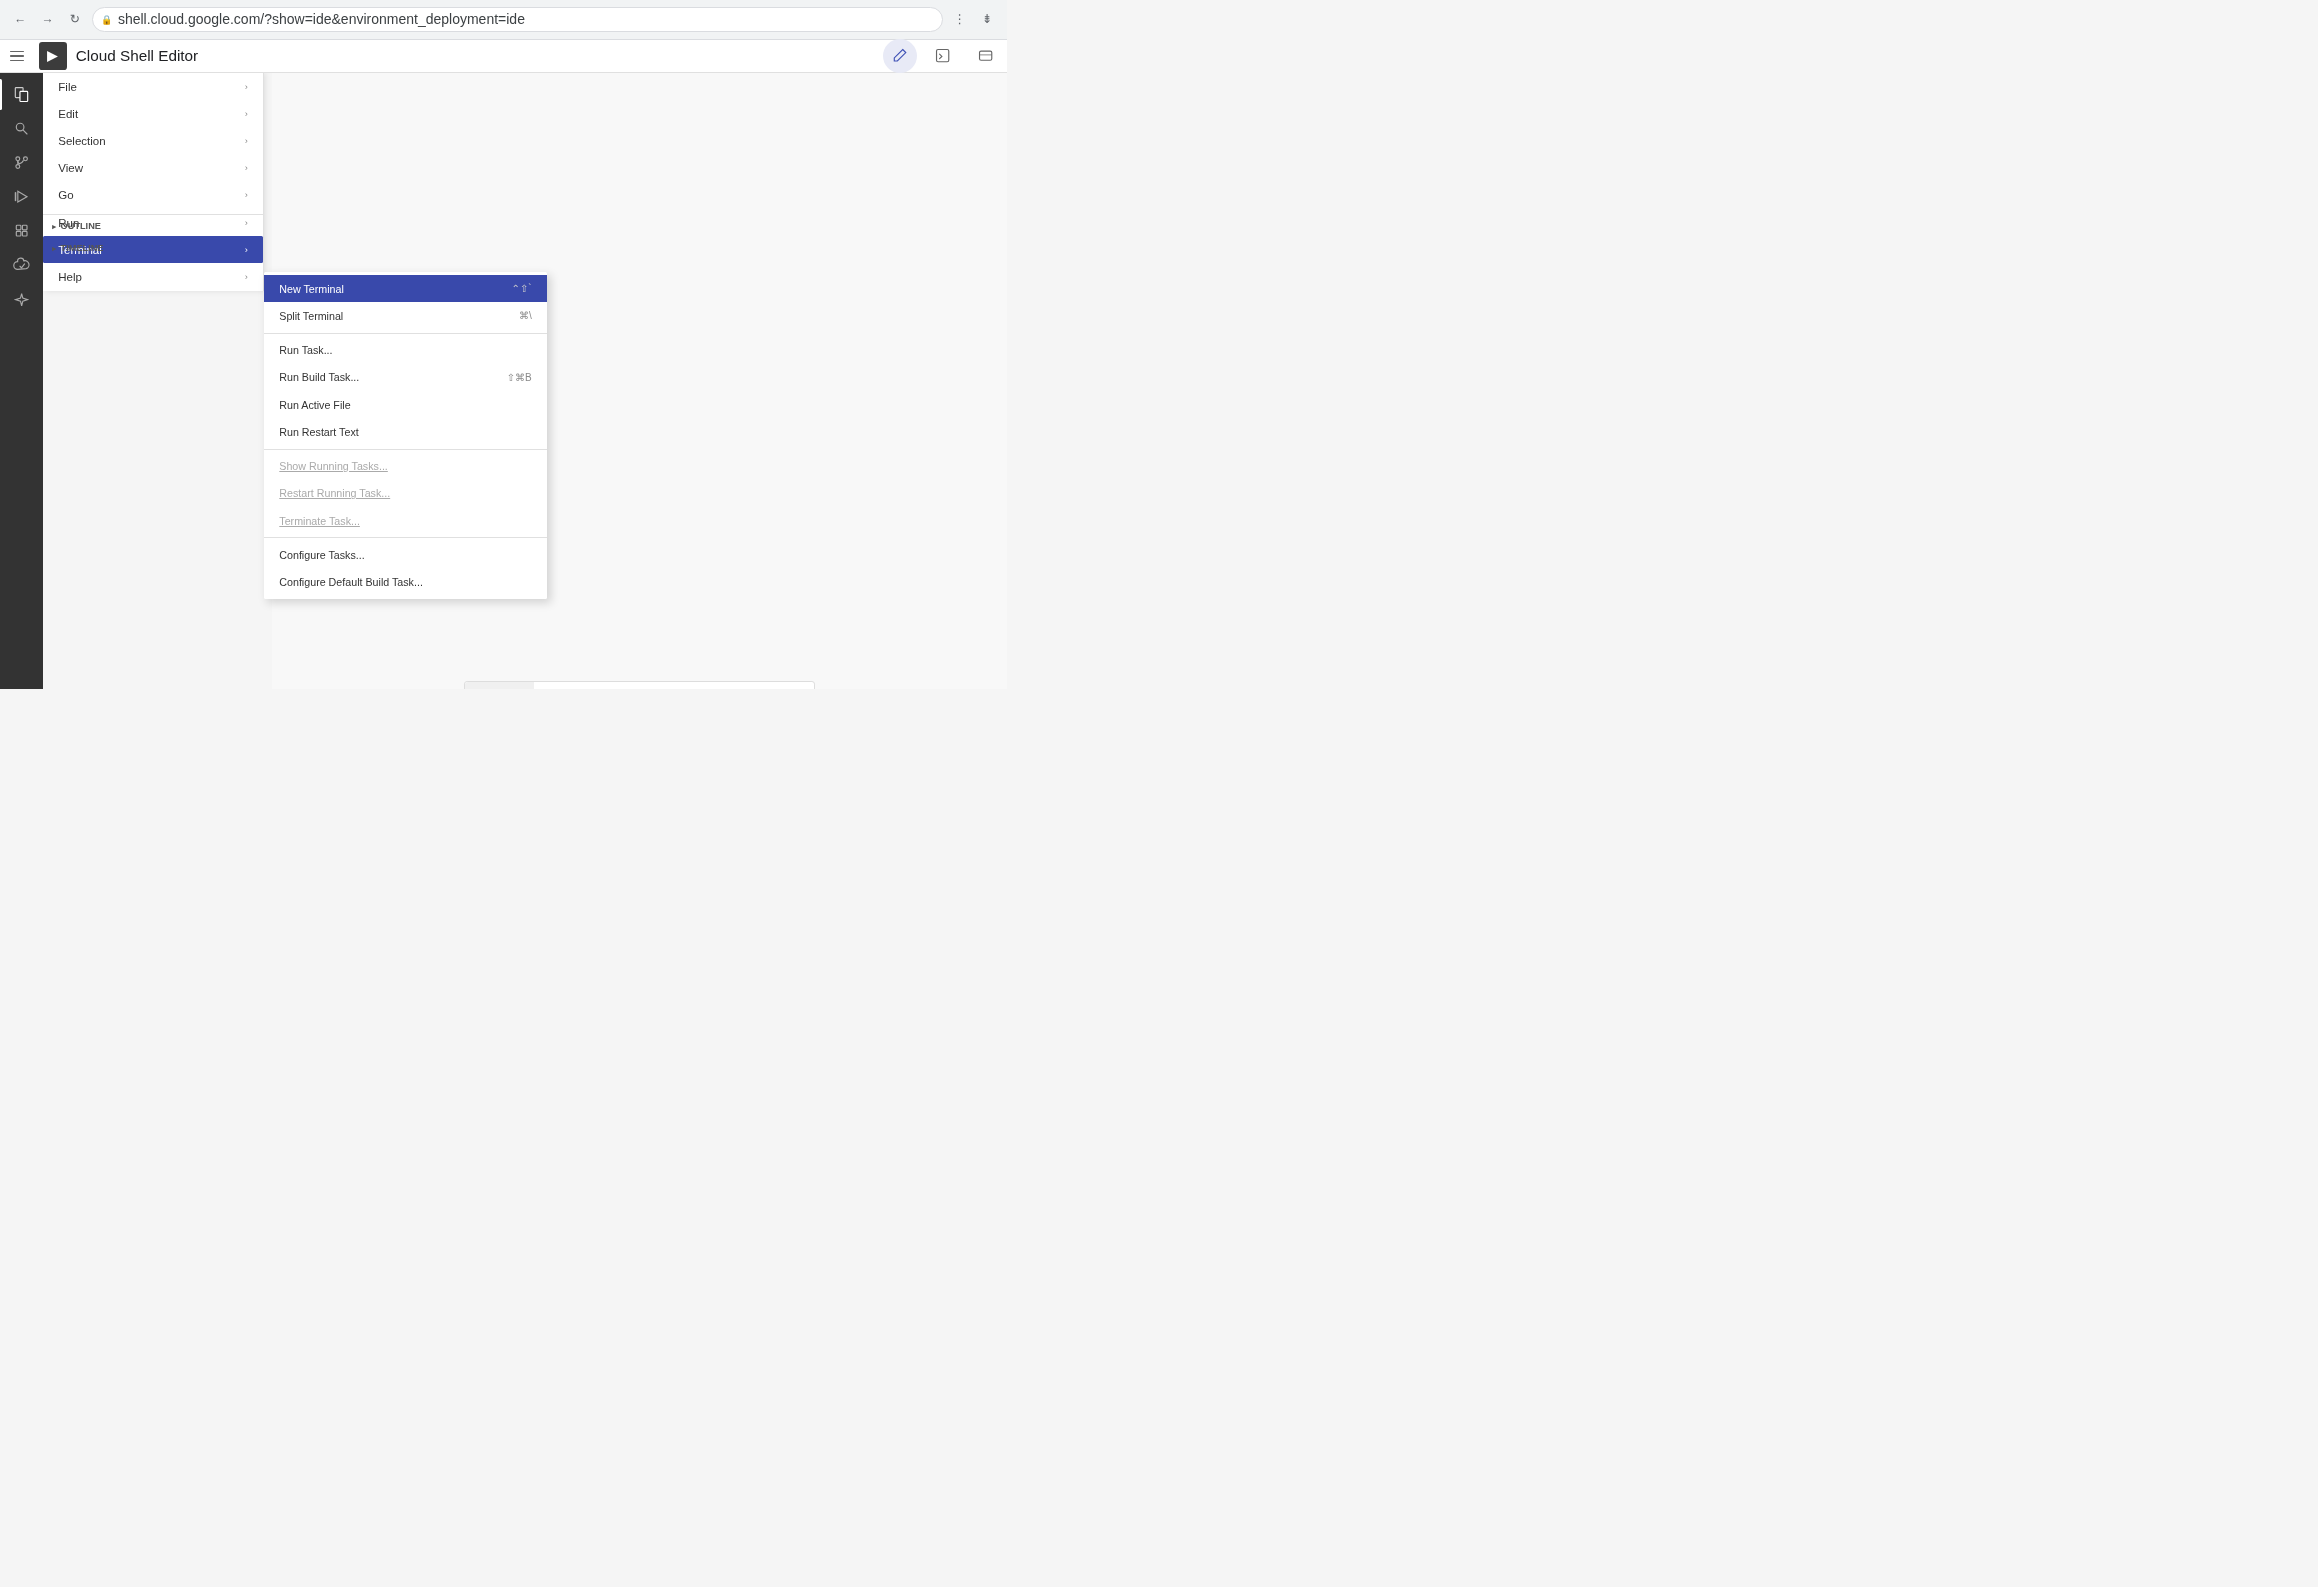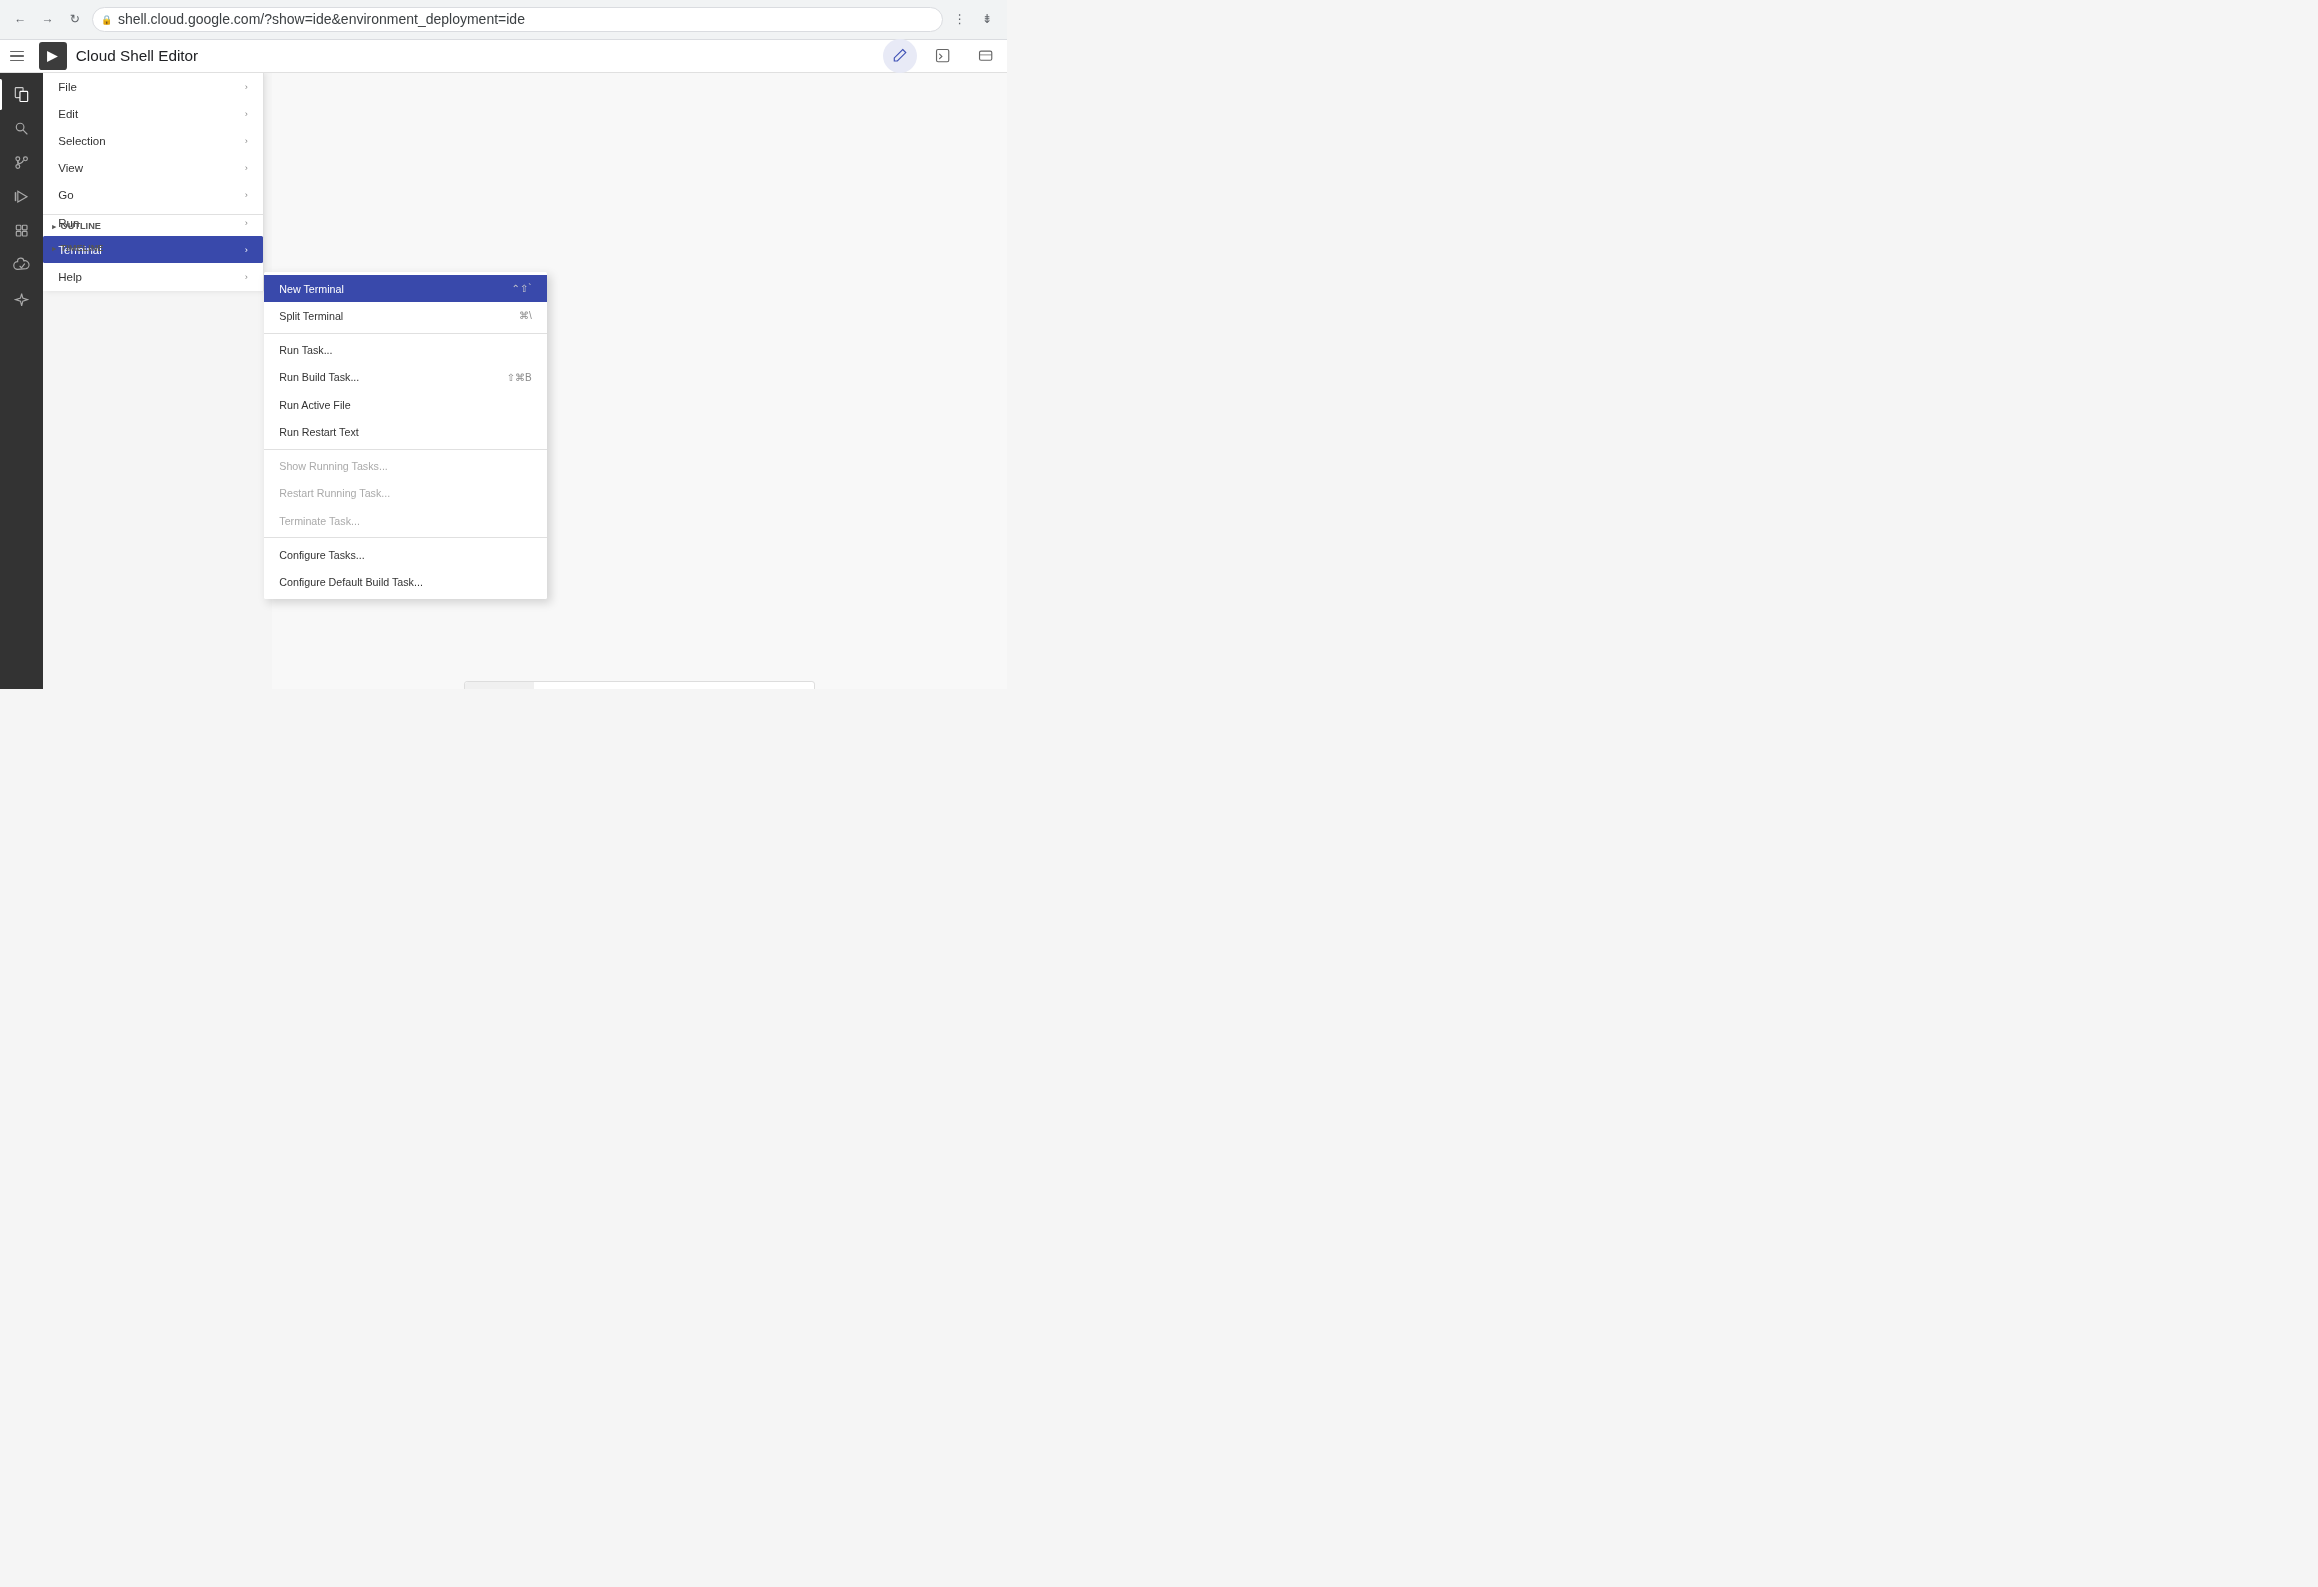--- a/index.html
+++ b/index.html
@@ -217,20 +217,21 @@
       font-size: 10.7px;
       color: #333;
     }
     .sub-menu-item.active {
       background: #3949ab;
       color: white;
     }
     .sub-menu-item.disabled {
       color: #aaa;
       cursor: default;
+      text-decoration: underline;
     }
     .sub-menu-shortcut {
       font-size: 10px;
       color: #888;
       display: flex;
       gap: 2.3px;
       align-items: center;
     }
     .sub-menu-item.active .sub-menu-shortcut { color: #ccc; }
     .sub-menu-divider {

